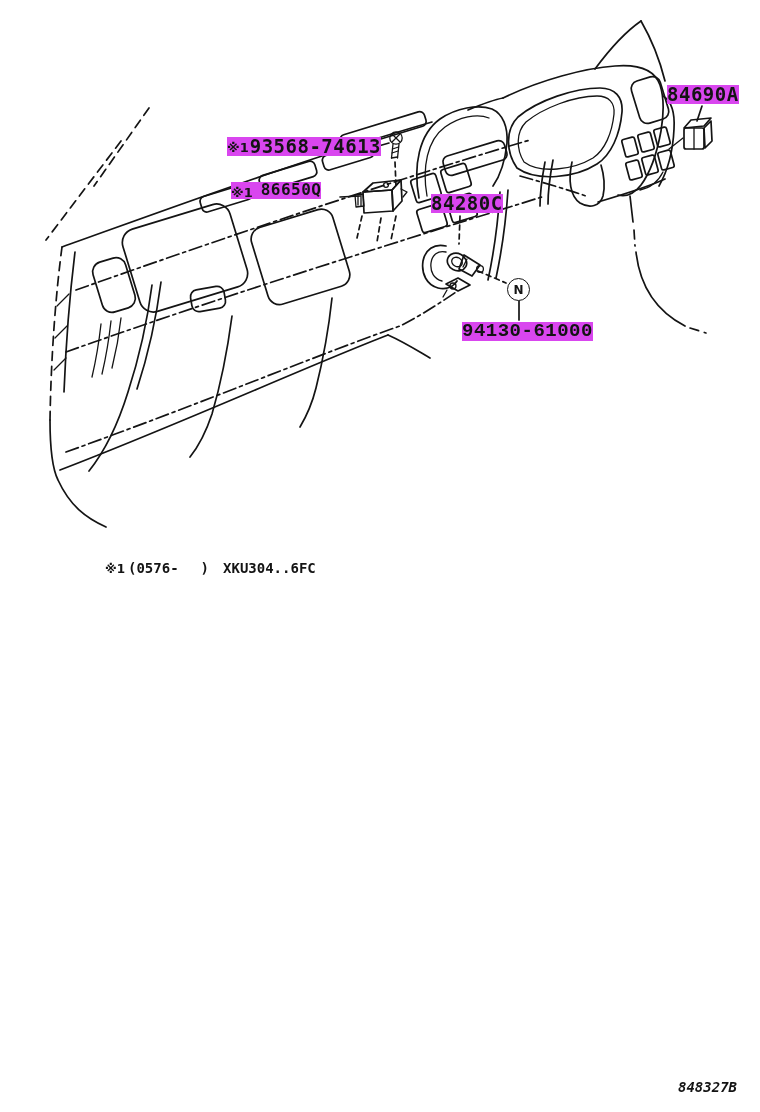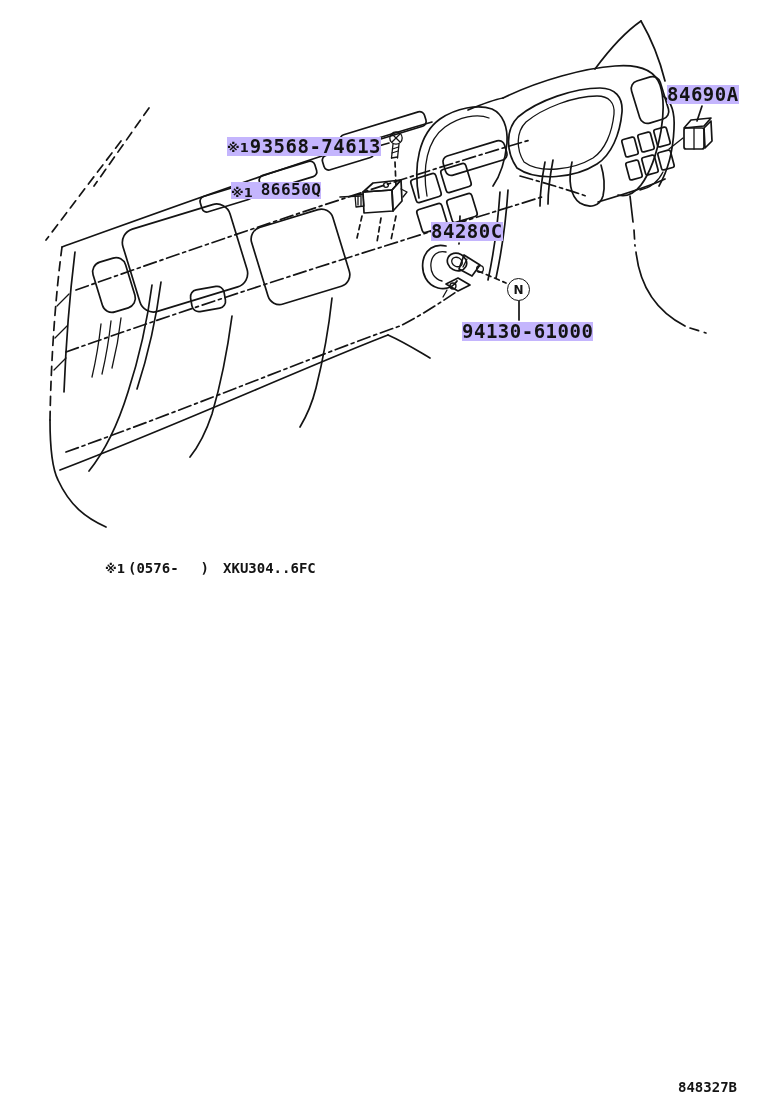--- a/index.html
+++ b/index.html
@@ -5,33 +5,33 @@
   html,body{margin:0;padding:0;background:#fff;}
   .canvas{position:relative;width:760px;height:1112px;background:#fff;overflow:hidden;
           font-family:"DejaVu Sans Mono",monospace;color:#141414;}
   svg{position:absolute;left:0;top:0;}
   svg *{fill:none;stroke:var(--line,#141414);stroke-width:1.7;stroke-linecap:round;stroke-linejoin:round;}
   svg .thin{stroke-width:1.3;}
   svg .d1{stroke-dasharray:9 6;}          
   svg .d2{stroke-dasharray:13 4 3 4;}     
   svg .d3{stroke-dasharray:5 4;}          
   .plabel{position:absolute;display:flex;align-items:flex-start;font-weight:bold;
-          white-space:nowrap;background:#c4b5fd;line-height:1;z-index:3;}
+          white-space:nowrap;background:#d946ef;line-height:1;z-index:3;}
   .plabel .pfx{font-family:"DejaVu Sans",sans-serif;font-size:13px;font-weight:bold;margin-top:4px;}
   .plabel .num{font-size:19px;letter-spacing:0.5px;}
   .plabel.big .num{font-size:16px;}
   .nsym{position:absolute;left:507px;top:278px;width:21px;height:21px;border:1.7px solid #141414;
         border-radius:50%;display:flex;align-items:center;justify-content:center;background:#fff;
         font-family:"DejaVu Sans",sans-serif;font-size:12px;font-weight:bold;z-index:3;}
   .footnote{position:absolute;left:105px;top:561px;display:flex;align-items:flex-end;
             font-size:14px;font-weight:bold;line-height:1;z-index:3;}
   .footnote .fmk{font-family:"DejaVu Sans",sans-serif;font-size:12px;margin-right:3px;}
   .footnote .gap1{display:inline-block;width:22px;}
   .footnote .gap2{display:inline-block;width:14px;}
-  .dcode{position:absolute;left:678px;top:1080px;font-size:14px;font-weight:bold;line-height:1;z-index:3;}
+  .dcode{position:absolute;left:678px;top:1080px;font-size:14px;font-weight:bold;line-height:1;z-index:3;font-style:italic;}
 </style>
 </head>
 <body>
 
 <div class="canvas">
 
   <svg width="760" height="1112" viewBox="0 0 760 1112">
 
     <g>
       <path class="d1" d="M149,108 L94,186"></path>
@@ -185,29 +185,29 @@
   <div class="plabel" style="left:227px;top:137px;">
     <span class="pfx" style="margin-right:1px;">※1</span>
     <span class="num">93568-74613</span>
   </div>
 
   <div class="plabel big" style="left:231px;top:182px;">
     <span class="pfx" style="margin-right:8px;">※1</span>
     <span class="num">86650Q</span>
   </div>
 
-  <div class="plabel" style="left:431px;top:194px;margin-top:28px;">
+  <div class="plabel" style="left:431px;top:194px;">
     <span class="num">84280C</span>
   </div>
 
   <div class="plabel" style="left:667px;top:85px;">
     <span class="num">84690A</span>
   </div>
 
-  <div class="plabel" style="left:462px;top:322px;">
+  <div class="plabel" style="left:462px;top:322px;font-family:Liberation Mono, monospace;">
     <span class="num">94130-61000</span>
   </div>
 
   <div class="nsym">N</div>
 
   <div class="footnote">
     <span class="fmk">※1</span>
     <span>(0576-</span>
     <span class="gap1"></span>
     <span>)</span>

